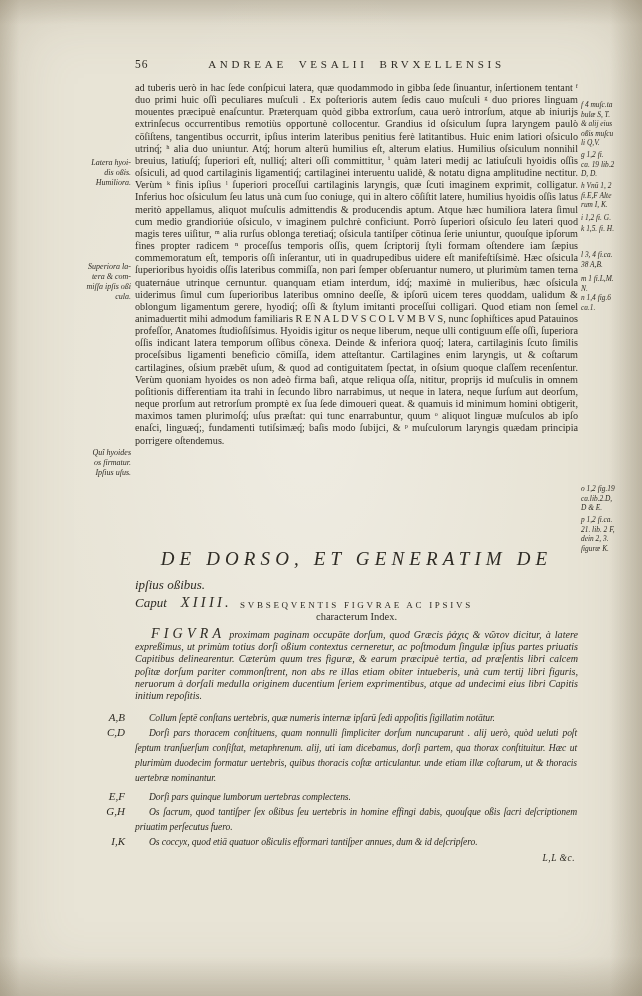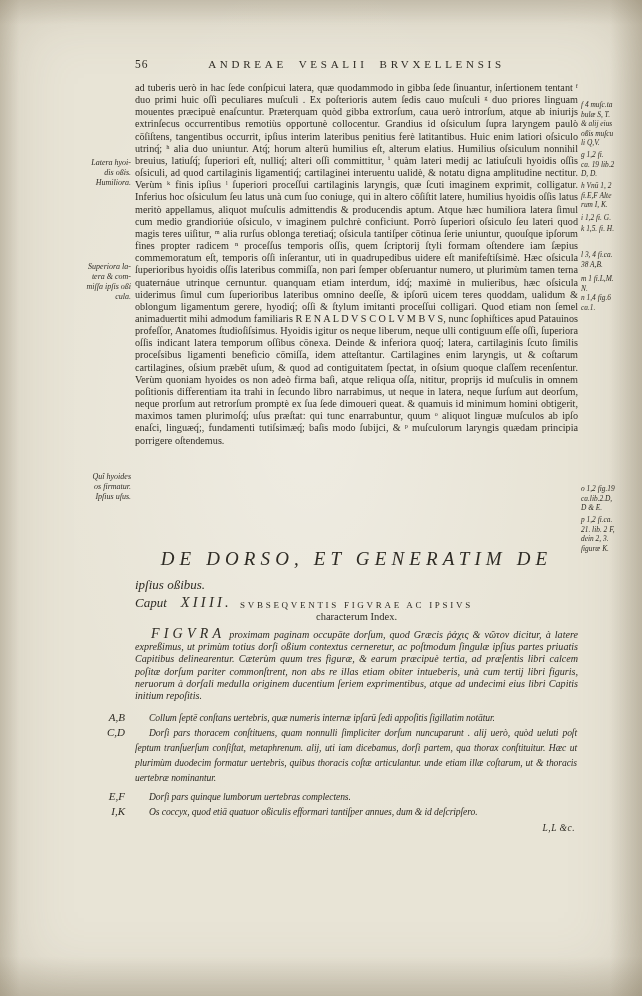--- a/index.html
+++ b/index.html
@@ -60,21 +60,21 @@
   <div class="abs pagenum">56</div>
   <div class="abs runhead">ANDREAE VESALII BRVXELLENSIS</div>
 
   <aside class="abs lnote" style="top:262px;">Superiora la-
 tera &amp; com-
 miſſa ipſis oßi
 cula.</aside>
   <aside class="abs lnote" style="top:158px;">Latera hyoi-
 dis oßis.
 Humiliora.</aside>
-  <aside class="abs lnote" style="top:448px;margin-top:24px;">Quî hyoides
+  <aside class="abs lnote" style="top:448px;">Quî hyoides
 os firmatur.
 Ipſius uſus.</aside>
 
   <aside class="abs rnote" style="top:100px;">f 4 muſc.ta
 bulæ S, T.
 &amp; alij eius
 oßis muſcu
 li Q,V.</aside>
   <aside class="abs rnote" style="top:150px;">g 1,2 fi.
 ca. 19 lib.2
@@ -117,19 +117,23 @@
     </div>
     <div class="entry">
       <span class="lbl">C,D</span>
       <span class="txt">Dorſi pars thoracem conſtituens, quam nonnulli ſimpliciter dorſum nuncuparunt . alij uerò, quòd ueluti poſt ſeptum tranſuerſum conſiſtat, metaphrenum. alij, uti iam dicebamus, dorſi partem, qua thorax conſtituitur. Hæc ut plurimùm duodecim formatur uertebris, quibus thoracis coſtæ articulantur. unde etiam illæ coſtarum, ut &amp; thoracis uertebræ nominantur.</span>
     </div>
     <div class="entry m4">
       <span class="lbl">E,F</span>
       <span class="txt">Dorſi pars quinque lumborum uertebras complectens.</span>
     </div>
     <div class="entry">
+      <span class="lbl">G,H</span>
+      <span class="txt">Os ſacrum, quod tantiſper ſex oßibus ſeu uertebris in homine effingi dabis, quouſque oßis ſacri deſcriptionem priuatim perſecutus fuero.</span>
+    </div>
+    <div class="entry">
       <span class="lbl">I,K</span>
       <span class="txt">Os coccyx, quod etiā quatuor oßiculis efformari tantiſper annues, dum &amp; id deſcripſero.</span>
     </div>
     <div class="footmark">L,L &amp;c.</div>
   </section>
 
 </div>
 
 </body></html>

